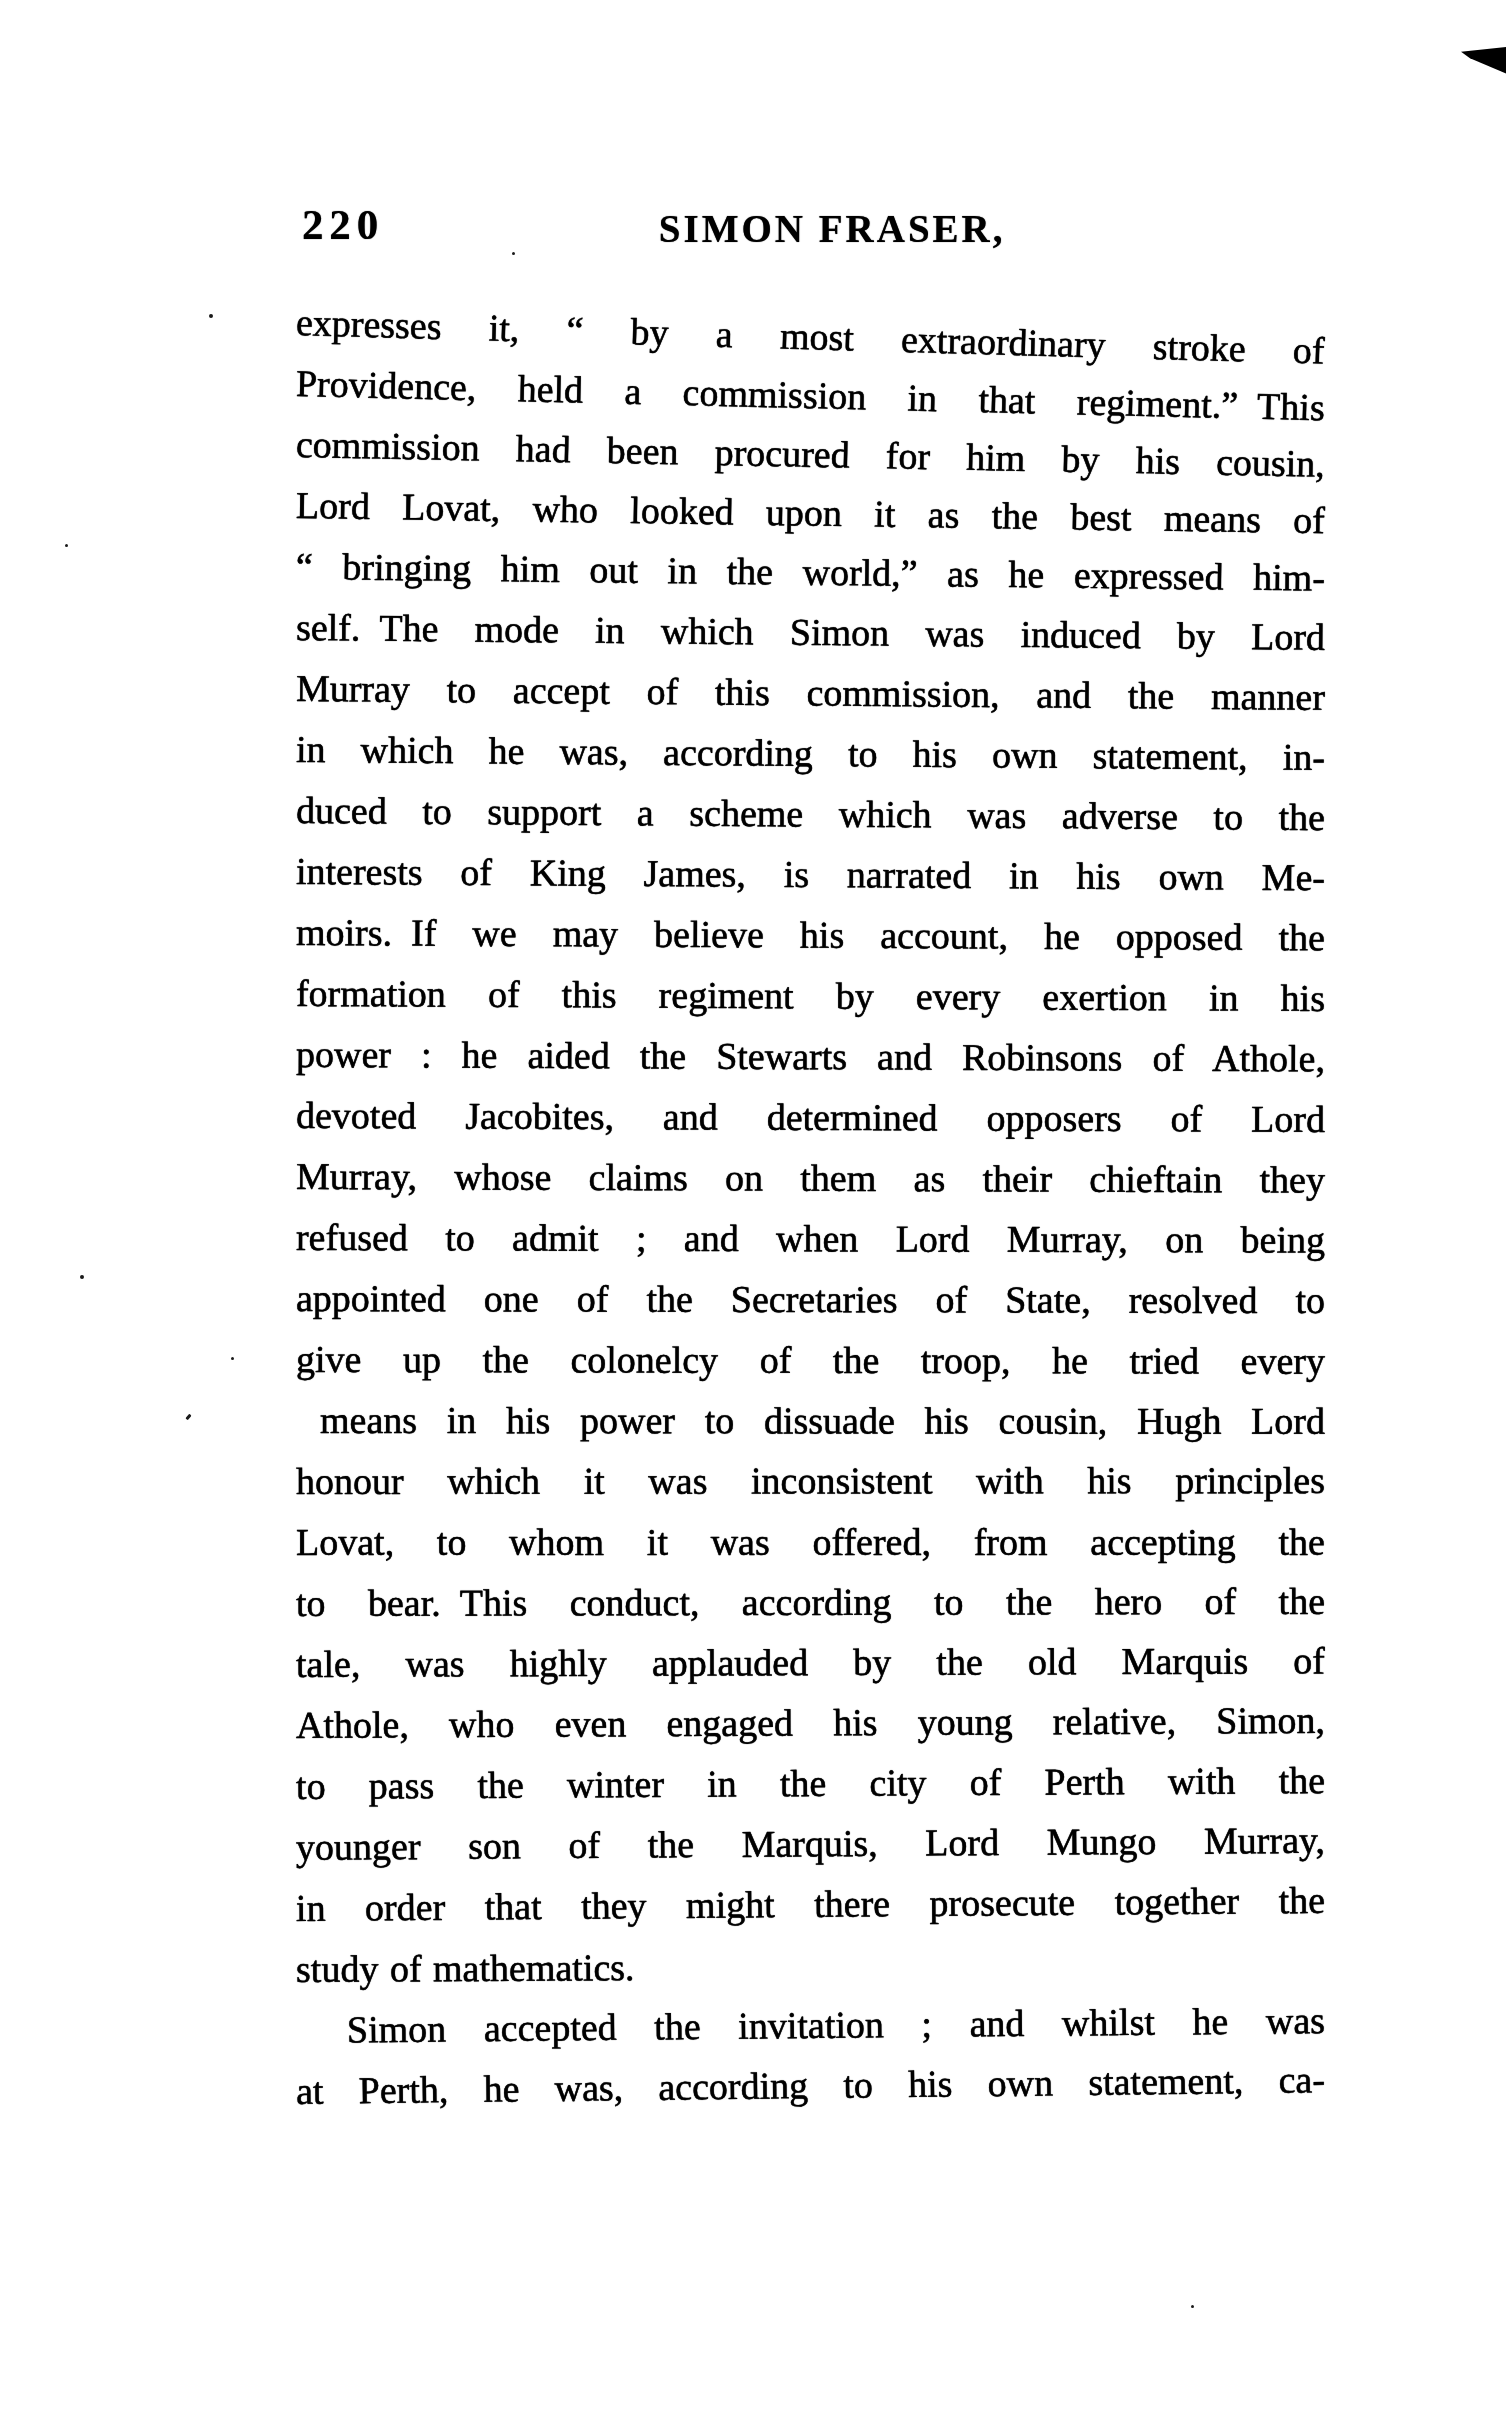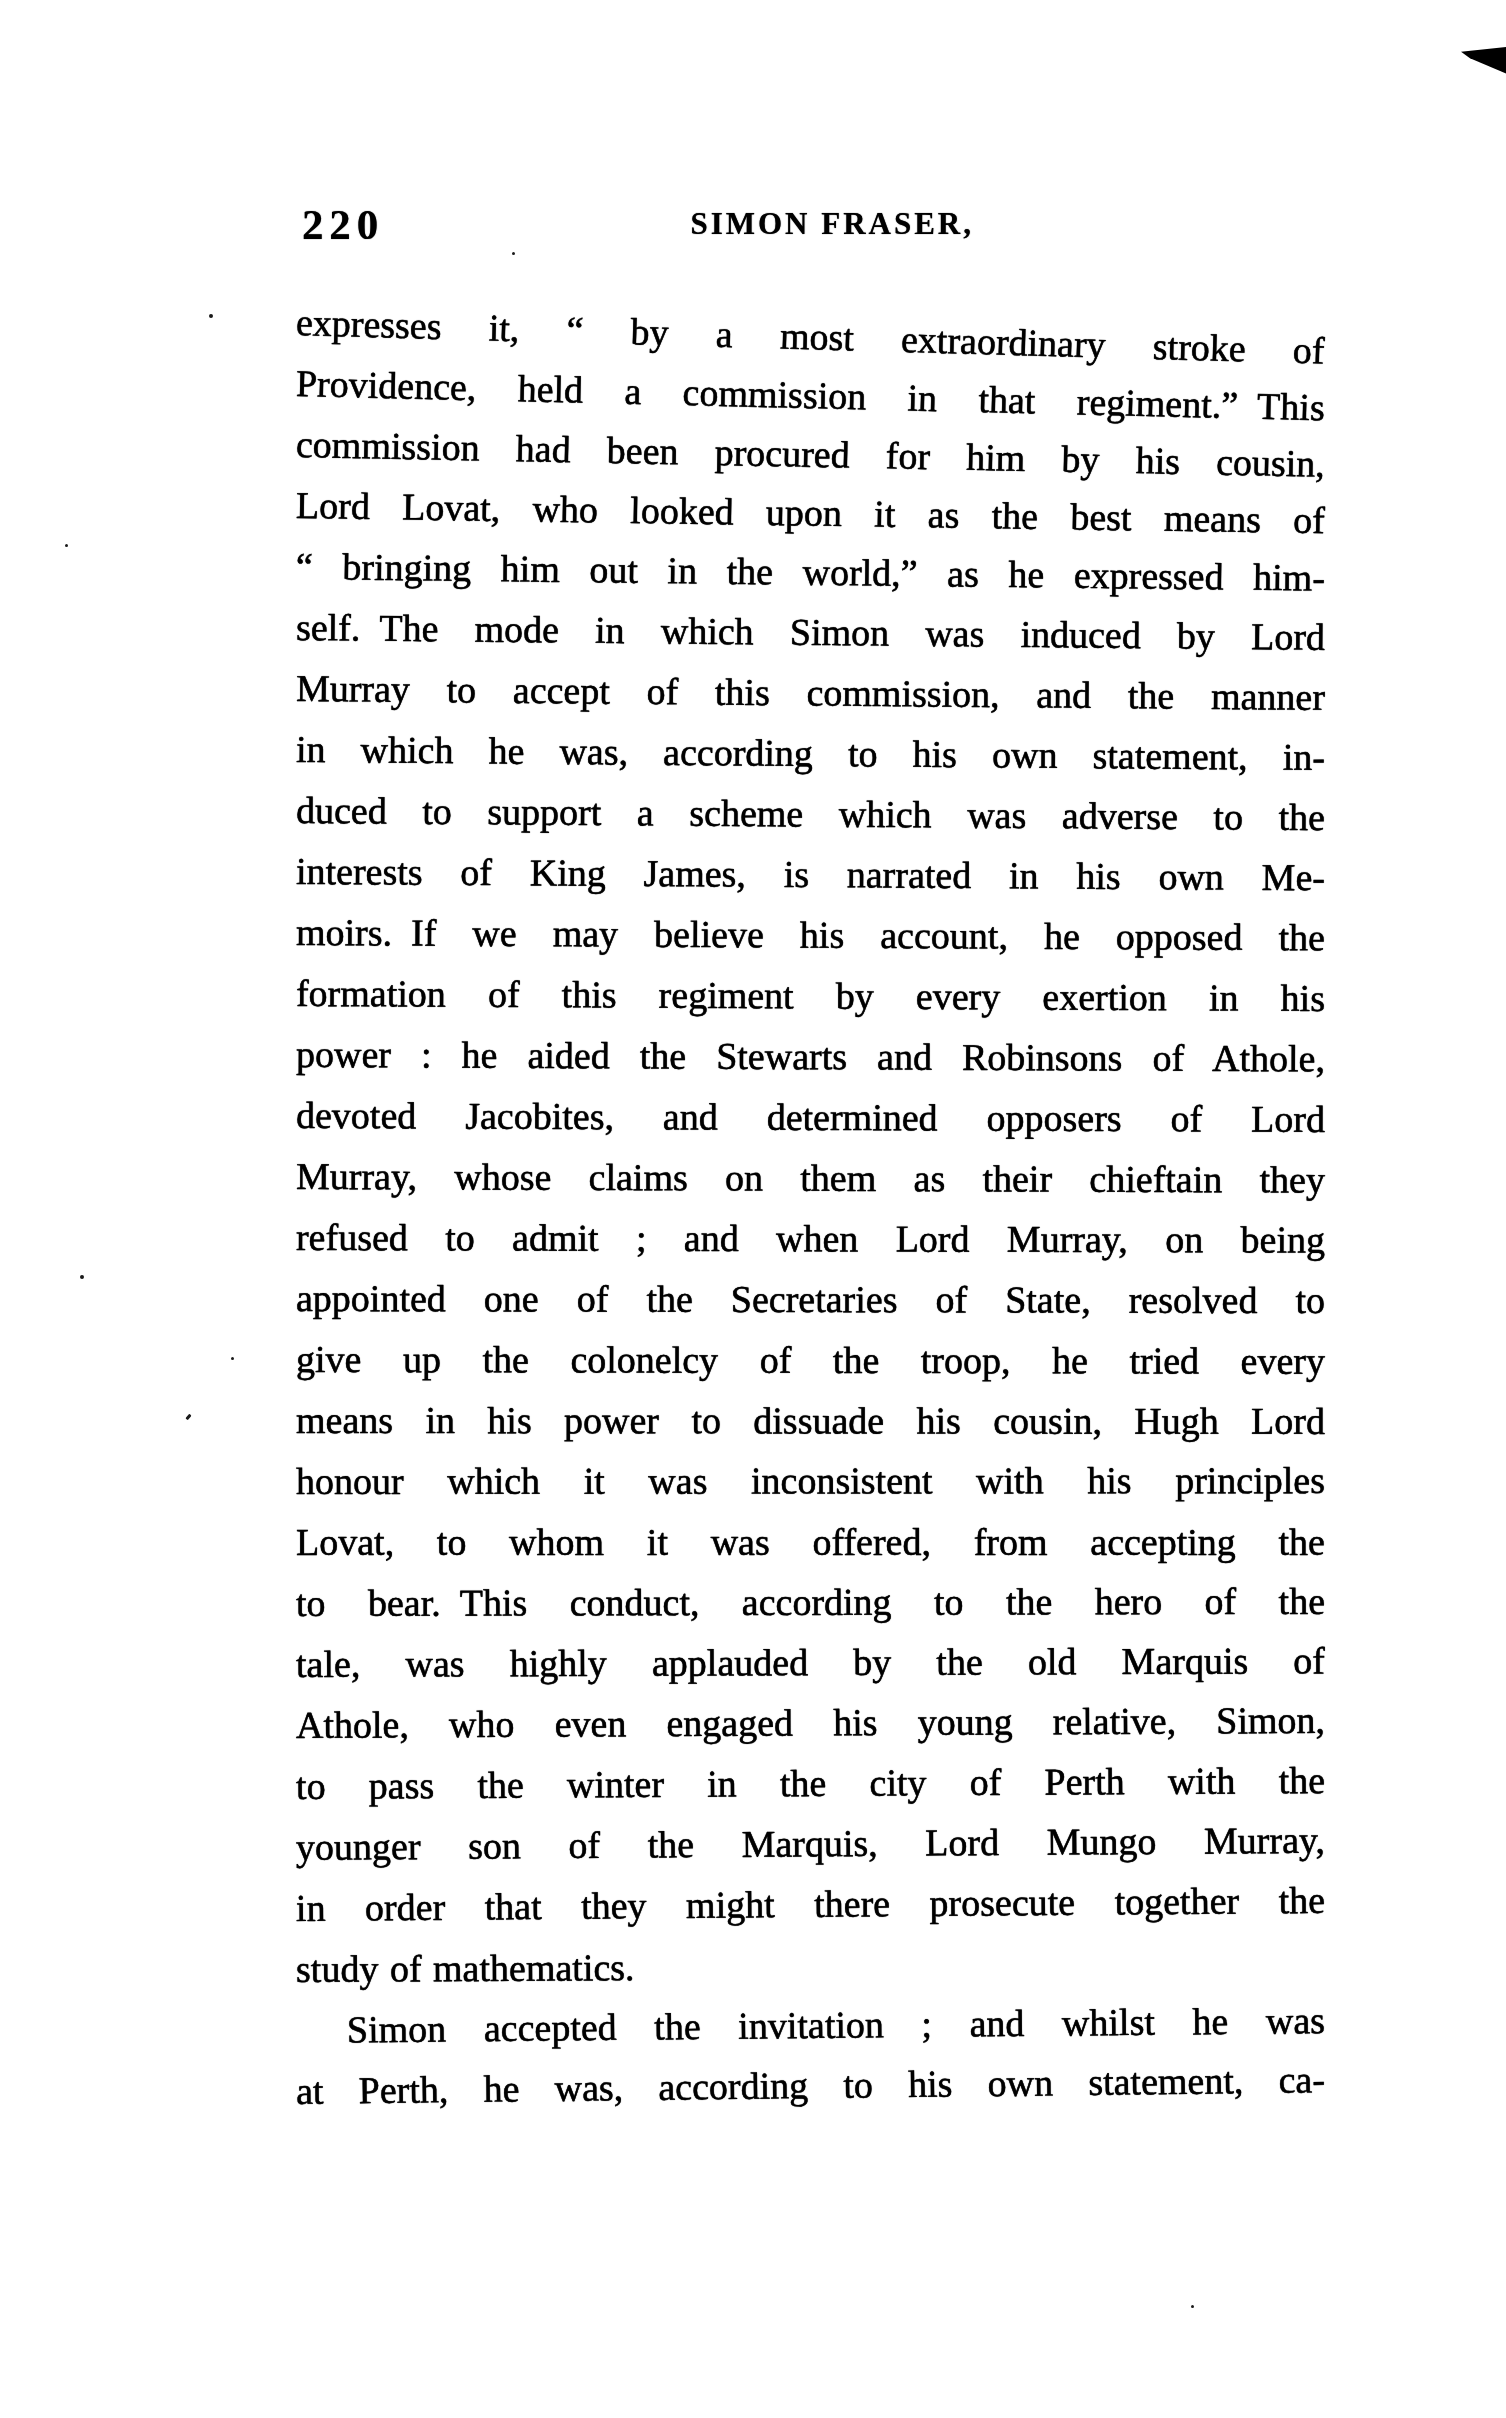--- a/index.html
+++ b/index.html
@@ -33,21 +33,21 @@
     font-weight: bold;
     text-shadow: 0 0 1px rgba(0,0,0,0.8);
   }
   .running-title {
     position: absolute;
     left: 0;
     top: 5.9px;
     width: 100%;
     text-align: center;
     transform: translateX(21.7px);
-    font-size: 31px;
+    font-size: 39px;
     letter-spacing: 3px;
     font-weight: bold;
     text-shadow: 0 0 1px rgba(0,0,0,0.8);
     white-space: nowrap;
   }
   
   .text-block {
     position: absolute;
     top: 292px;
     left: 296px;
@@ -115,21 +115,21 @@
       <div class="line" style="transform: rotate(0.4deg);">duced to support a scheme which was adverse to the</div>
       <div class="line" style="transform: rotate(0.35deg);">interests of King James, is narrated in his own Me-</div>
       <div class="line" style="transform: rotate(0.3deg);">moirs. If we may believe his account, he opposed the</div>
       <div class="line" style="transform: rotate(0.28deg);">formation of this regiment by every exertion in his</div>
       <div class="line" style="transform: rotate(0.25deg);">power : he aided the Stewarts and Robinsons of Athole,</div>
       <div class="line" style="transform: rotate(0.22deg);">devoted Jacobites, and determined opposers of Lord</div>
       <div class="line" style="transform: rotate(0.2deg);">Murray, whose claims on them as their chieftain they</div>
       <div class="line" style="transform: rotate(0.15deg);">refused to admit ; and when Lord Murray, on being</div>
       <div class="line" style="transform: rotate(0.12deg);">appointed one of the Secretaries of State, resolved to</div>
       <div class="line" style="transform: rotate(0.1deg);">give up the colonelcy of the troop, he tried every</div>
-      <div class="line" style="transform: rotate(0.05deg);">means in his power to dissuade his cousin, Hugh Lord</div>
+      <div class="line" style="transform: rotate(0.05deg); margin-left: 24px;">means in his power to dissuade his cousin, Hugh Lord</div>
       <div class="line" style="transform: rotate(-0.05deg);">honour which it was inconsistent with his principles</div>
       <div class="line" style="transform: rotate(0deg);">Lovat, to whom it was offered, from accepting the</div>
       <div class="line" style="transform: rotate(-0.12deg);">to bear. This conduct, according to the hero of the</div>
       <div class="line" style="transform: rotate(-0.2deg);">tale, was highly applauded by the old Marquis of</div>
       <div class="line" style="transform: rotate(-0.28deg);">Athole, who even engaged his young relative, Simon,</div>
       <div class="line" style="transform: rotate(-0.33deg);">to pass the winter in the city of Perth with the</div>
       <div class="line" style="transform: rotate(-0.4deg);">younger son of the Marquis, Lord Mungo Murray,</div>
       <div class="line" style="transform: rotate(-0.45deg);">in order that they might there prosecute together the</div>
       <div class="line no-just" style="transform: rotate(-0.3deg);">study of mathematics.</div>
       <div class="line indent" style="transform: rotate(-0.55deg);">Simon accepted the invitation ; and whilst he was</div>

